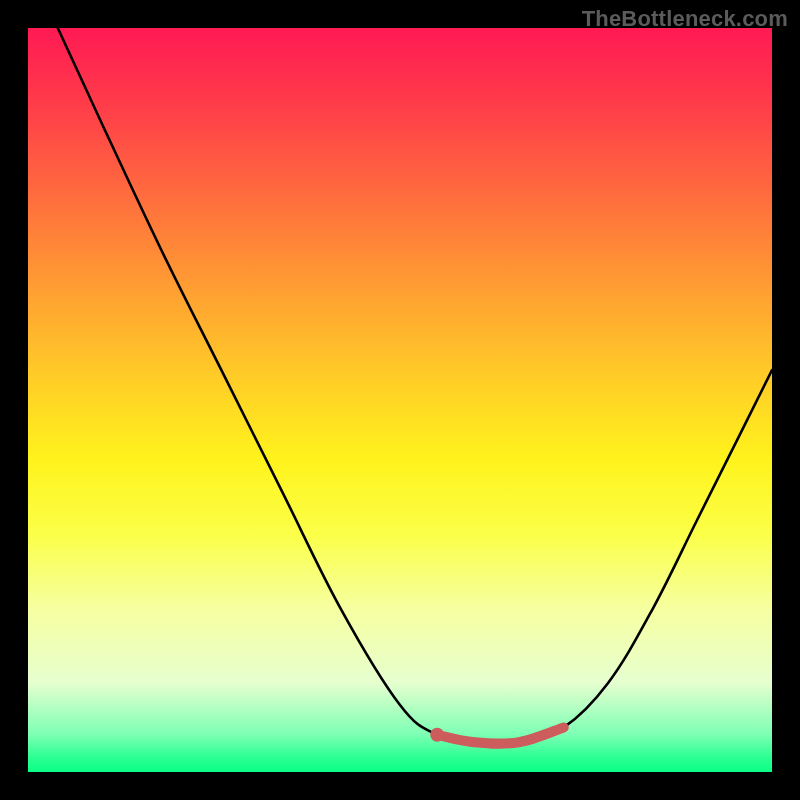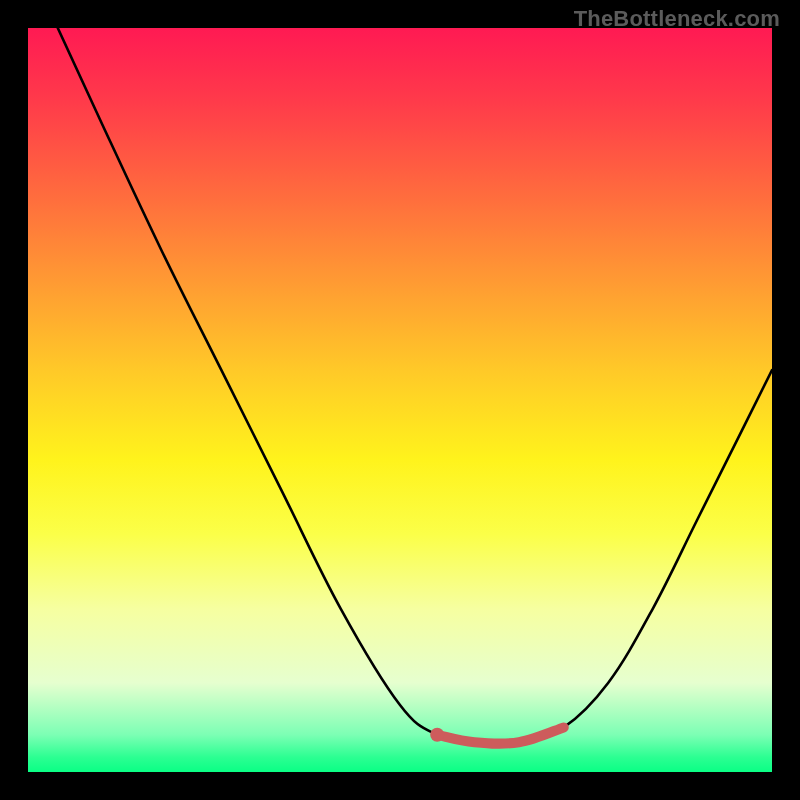--- a/index.html
+++ b/index.html
@@ -28,21 +28,21 @@
       #f6ffa0 78%,
       #e6ffcf 88%,
       #7cffb4 95%,
       #2cff92 98%,
       #0aff85 100%
     );
   }
   .watermark {
     position: absolute;
     top: 6px;
-    right: 20px;
+    right: 12px;
     color: #5b5b5b;
     font-size: 22px;
     font-weight: 600;
     letter-spacing: 0.2px;
     z-index: 10;
   }
   svg.curves {
     position: absolute;
     left: 0;
     top: 0;

